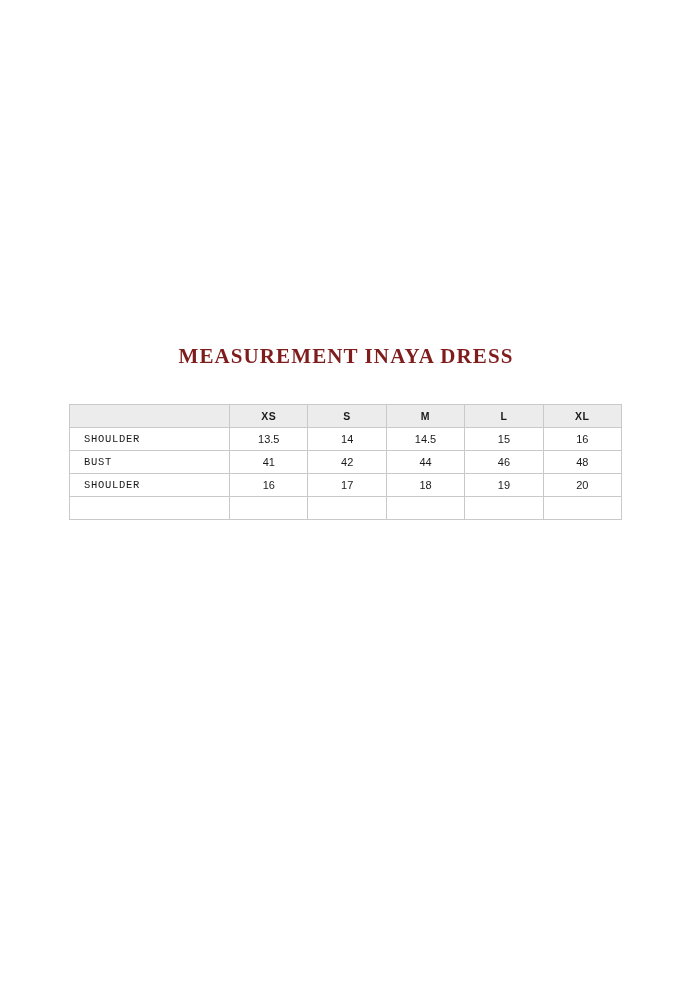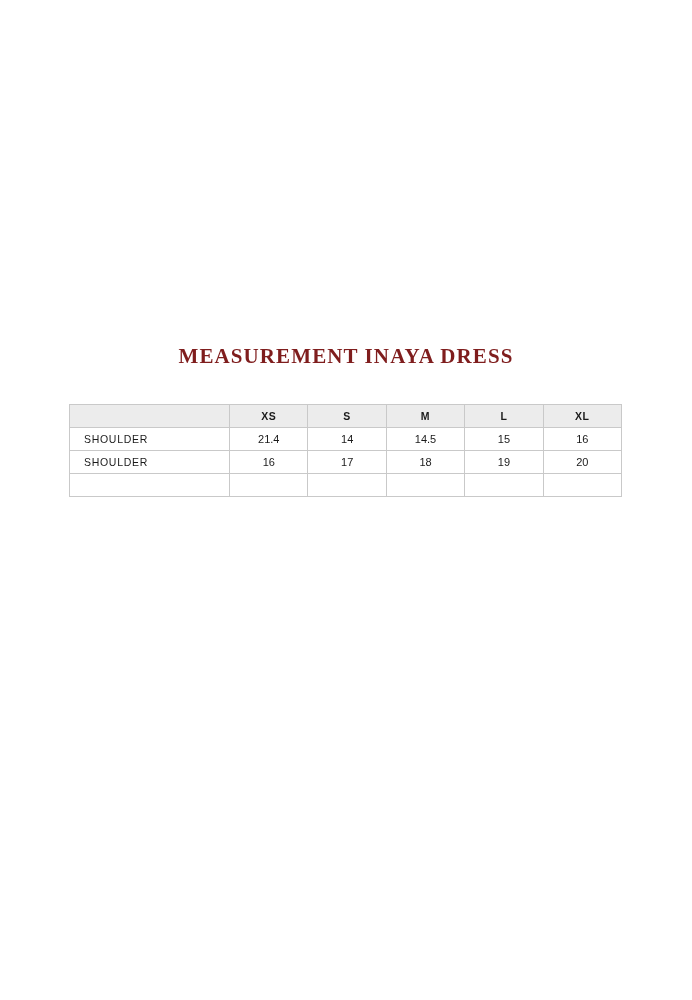--- a/index.html
+++ b/index.html
@@ -61,20 +61,21 @@
   thead th.corner {
     background: #ececec;
   }
   tbody td.row-label {
     text-align: left;
     padding-left: 14px;
     font-size: 10.5px;
     letter-spacing: 0.7px;
     font-weight: normal;
     color: #1a1a1a;
+    font-family: Liberation Mono, monospace;
   }
   tbody td.val {
     text-align: center;
     font-size: 11px;
     color: #1a1a1a;
   }
   tbody tr.spacer td {
     height: 22px;
   }
   col.c0 { width: 29%; }
@@ -103,25 +104,33 @@
           <th>XS</th>
           <th>S</th>
           <th>M</th>
           <th>L</th>
           <th>XL</th>
         </tr>
       </thead>
       <tbody>
         <tr>
           <td class="row-label">SHOULDER</td>
-          <td class="val">21.4</td>
+          <td class="val">13.5</td>
           <td class="val">14</td>
           <td class="val">14.5</td>
           <td class="val">15</td>
           <td class="val">16</td>
+        </tr>
+        <tr>
+          <td class="row-label">BUST</td>
+          <td class="val">41</td>
+          <td class="val">42</td>
+          <td class="val">44</td>
+          <td class="val">46</td>
+          <td class="val">48</td>
         </tr>
         <tr>
           <td class="row-label">SHOULDER</td>
           <td class="val">16</td>
           <td class="val">17</td>
           <td class="val">18</td>
           <td class="val">19</td>
           <td class="val">20</td>
         </tr>
         <tr class="spacer">

